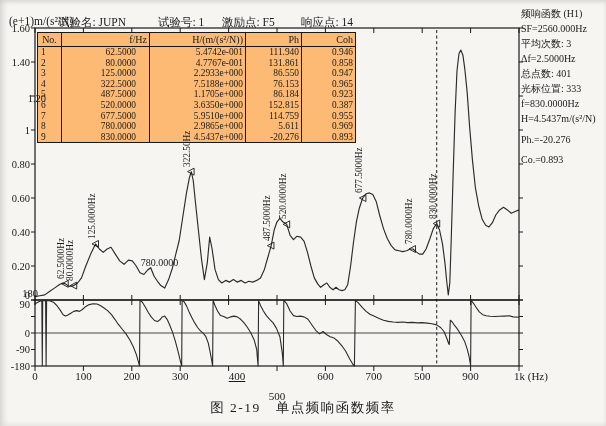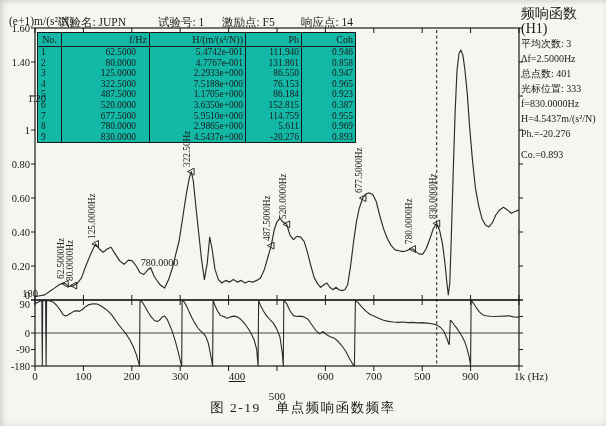--- a/index.html
+++ b/index.html
@@ -3,26 +3,26 @@
 <meta charset="utf-8">
 <style>
   html,body{margin:0;padding:0;background:#e8e6e0;}
   .fig{position:relative;width:606px;height:426px;background:#f7f5f1;
        font-family:"Liberation Serif","DejaVu Serif",serif;color:#1a1a1a;overflow:hidden;
        box-shadow:inset 3px 0 6px rgba(0,0,0,.12), inset 0 2px 4px rgba(0,0,0,.06);}
   .hdr span{position:absolute;top:15px;font-size:11.5px;white-space:nowrap;}
   .u{left:9px;} .h1{left:58px;} .h2{left:158px;} .h3{left:222px;} .h4{left:288px;margin-left:13px;}
   svg{position:absolute;left:0;top:0;}
   .panel{position:absolute;left:521px;top:6px;width:84px;font-size:10px;line-height:15px;}
-  .panel .pt{font-size:14px;}
+  .panel .pt{font-size:10px;}
   #panel-lines div{white-space:nowrap;}
   #panel-lines div:nth-child(8){margin-top:6px;}
   #panel-lines div:nth-child(9){margin-top:5px;}
   table.tbl{position:absolute;left:37px;top:32px;border-collapse:collapse;
-            background:#14b8a6;font-size:9.4px;border:1.4px solid #191919;}
+            background:#fdba74;font-size:9.4px;border:1.4px solid #191919;}
   .tbl th,.tbl td{padding:0 2px;height:10.6px;line-height:10.6px;font-weight:normal;text-align:center;}
   .tbl th{border-bottom:1px solid #191919;font-size:10px;height:13px;line-height:13px;}
   .tbl th+th,.tbl td+td{border-left:1px solid #191919;text-align:right;}
   .tbl td.cf{text-align:right;padding-right:13px;}
   .tbl td.cn{text-align:left;padding-left:3px;}
   .ylab{position:absolute;width:30px;text-align:right;font-size:10.5px;height:11px;line-height:11px;}
   .xlab{position:absolute;width:34px;text-align:center;font-size:11px;top:370px;height:12px;line-height:12px;}
   .ann{position:absolute;height:10px;line-height:10px;font-size:9.3px;white-space:nowrap;
        transform-origin:0 100%;transform:rotate(-90deg);}
   .flab{position:absolute;font-size:10px;height:11px;line-height:11px;white-space:nowrap;}
@@ -116,20 +116,21 @@
     <span class="u">(e+1)m/(s²/N)</span>
     <span class="h1">试验名: JUPN</span>
     <span class="h2">试验号: 1</span>
     <span class="h3">激励点: F5</span>
     <span class="h4">响应点: 14</span>
   </div>
 
   <div class="panel">
     <div class="pt">频响函数 (H1)</div>
     <div id="panel-lines">
+        <div>SF=2560.000Hz</div>
         <div>平均次数: 3</div>
         <div>Δf=2.5000Hz</div>
         <div>总点数: 401</div>
         <div>光标位置: 333</div>
         <div>f=830.0000Hz</div>
         <div>H=4.5437m/(s²/N)</div>
         <div>Ph.=-20.276</div>
         <div>Co.=0.893</div>
       </div>
   </div>

